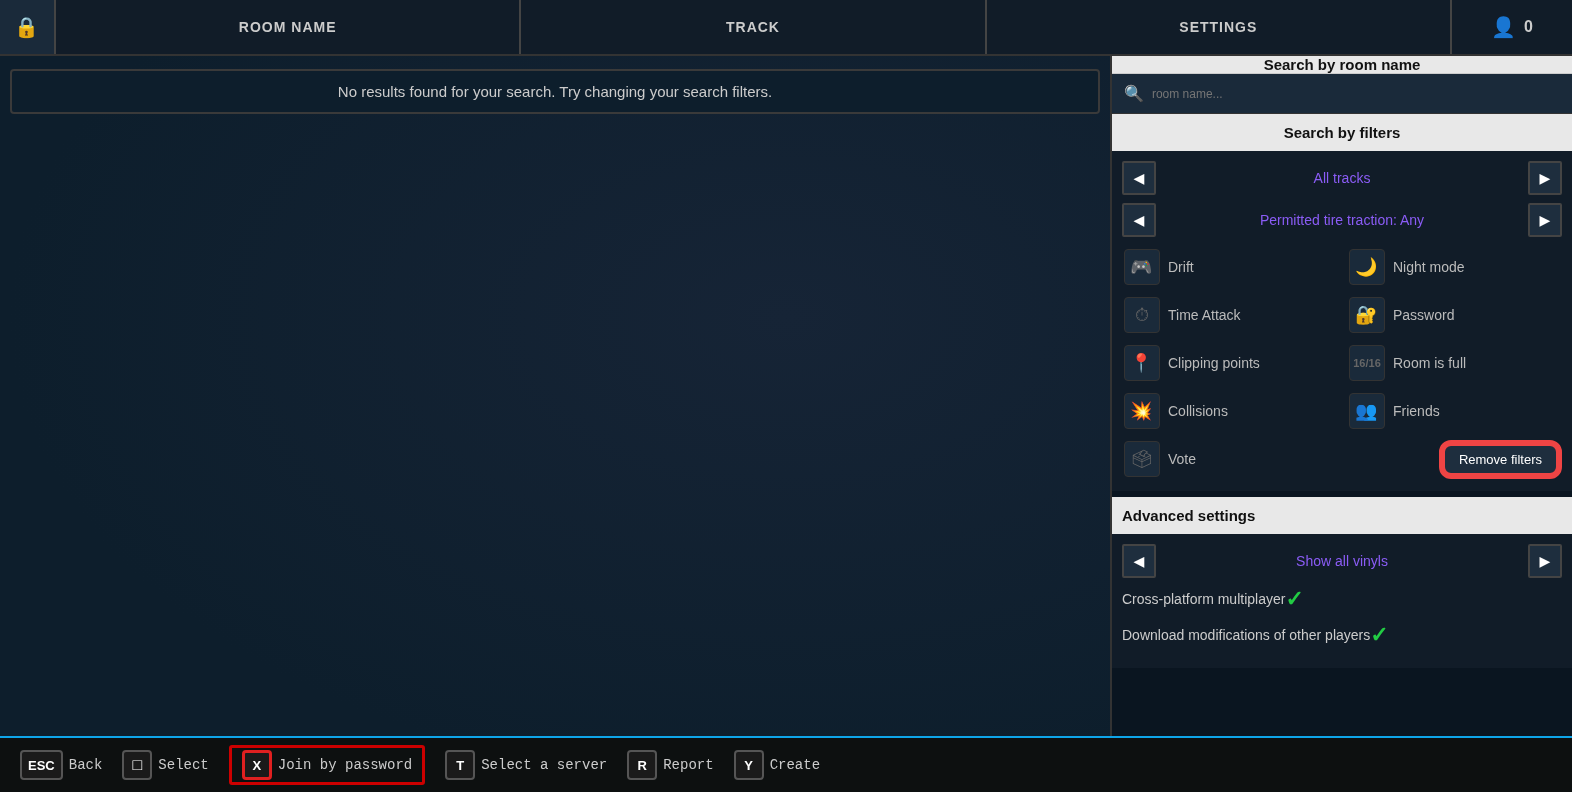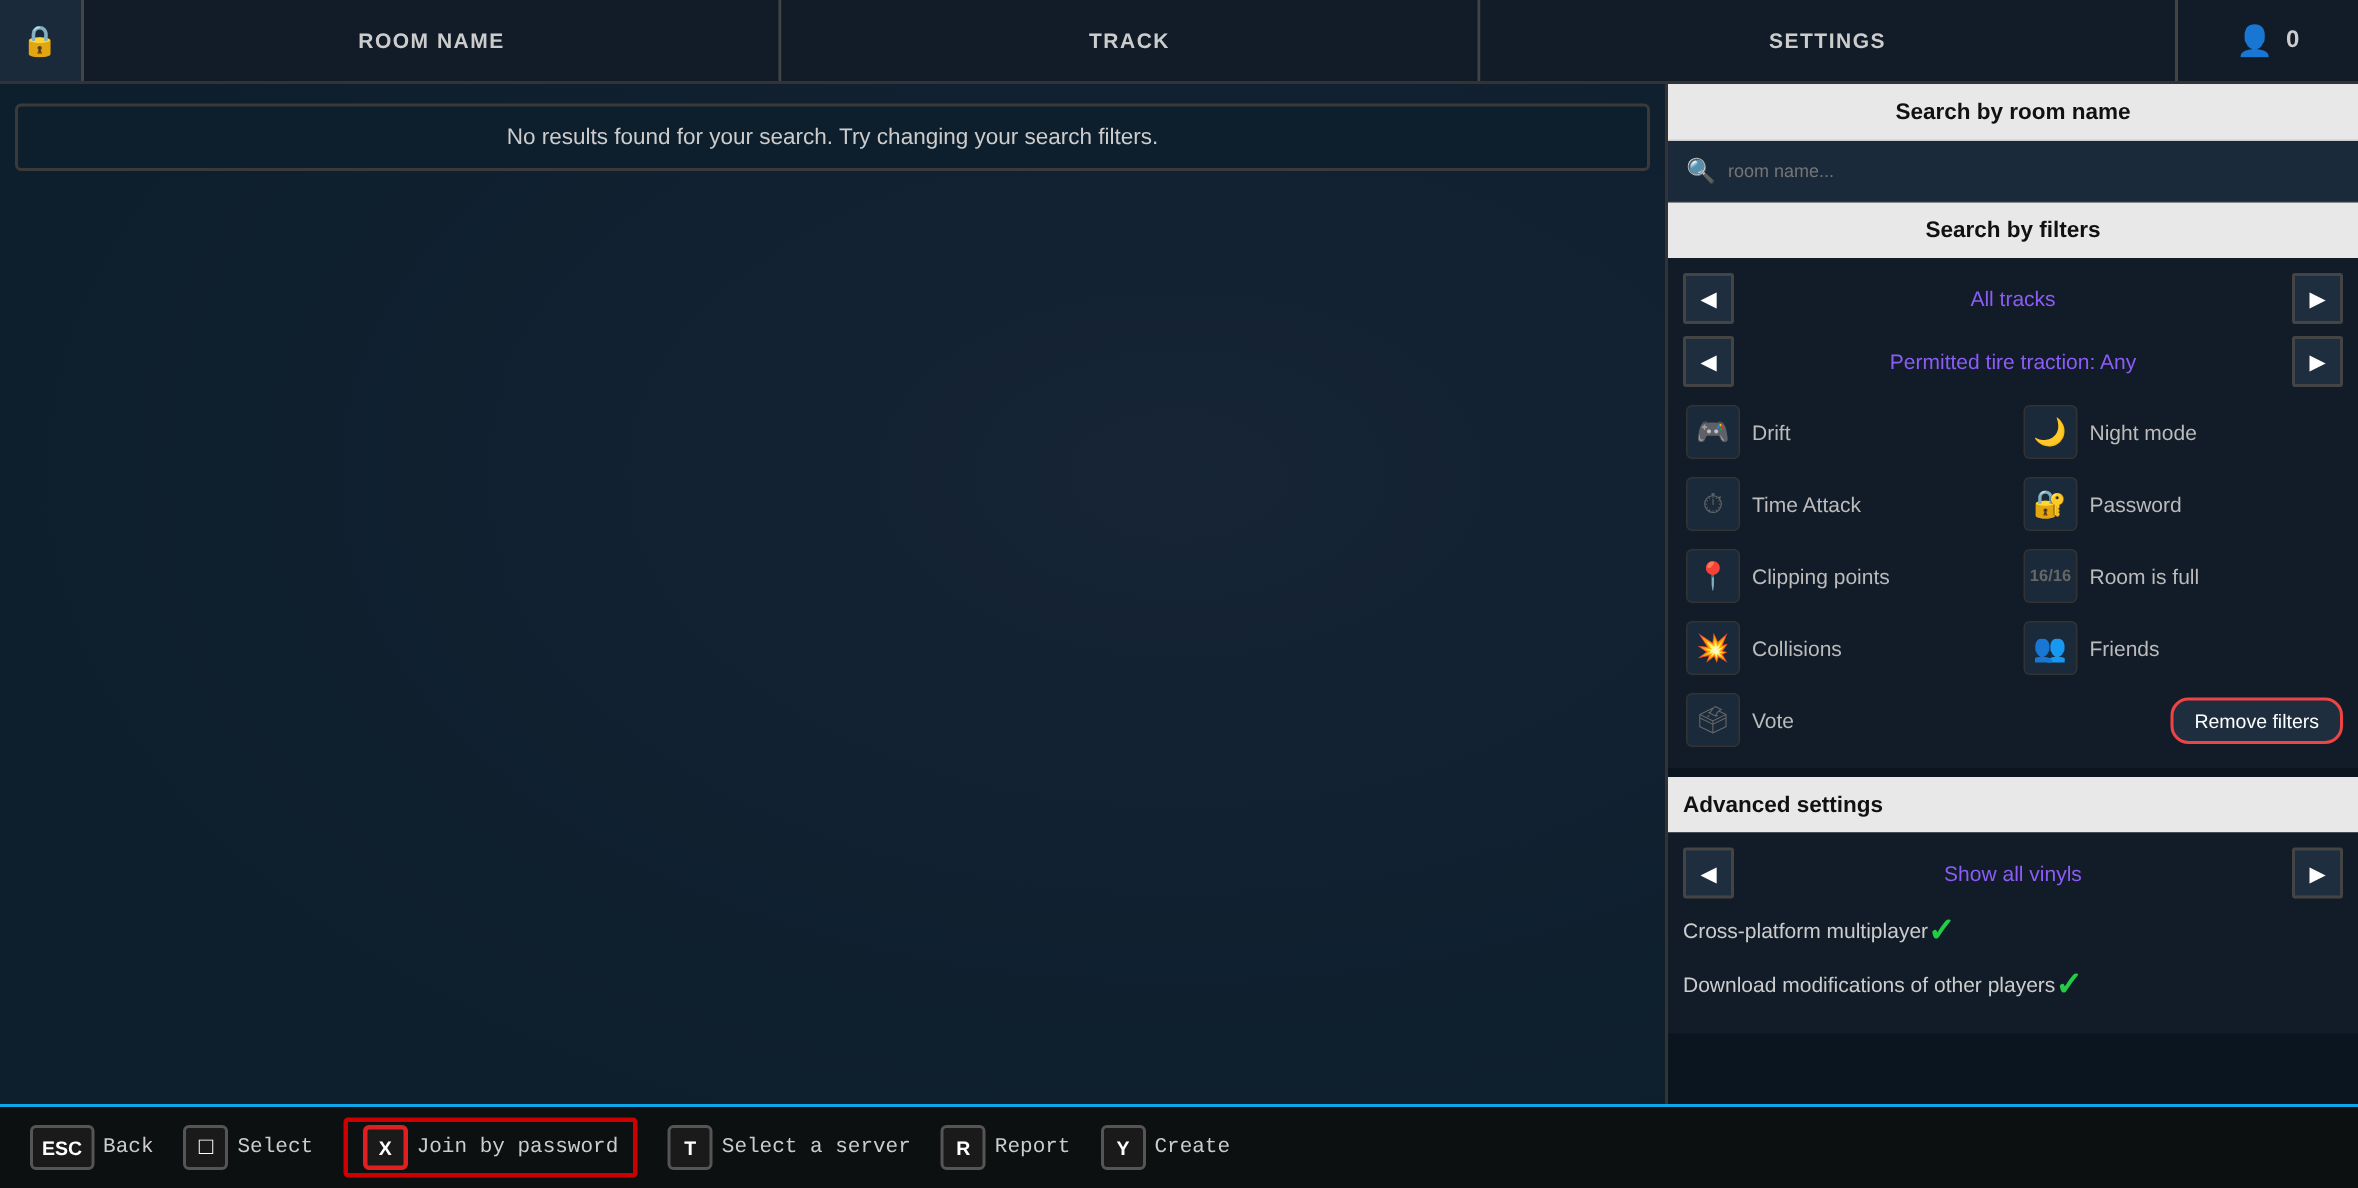--- a/index.html
+++ b/index.html
@@ -108,21 +108,20 @@
       display: flex;
       flex-direction: column;
       overflow-y: auto;
     }
 
     
     .sidebar-section-header {
       background: #e8e8e8;
       color: #111;
       text-align: center;
-      padding: 10px;
       font-size: 15px;
       font-weight: bold;
       border-bottom: 1px solid #ccc;
     }
 
     .search-input-container {
       display: flex;
       align-items: center;
       padding: 10px 12px;
       background: #1a2a3a;
@@ -212,21 +211,21 @@
       flex-shrink: 0;
     }
 
     .filter-item-label {
       font-size: 14px;
       color: #bbb;
     }
 
     .remove-filters-btn {
       background: #1e2e3e;
-      border: 2px solid #ef4444;
+      border: 6px solid #ef4444;
       color: #fff;
       padding: 6px 14px;
       font-size: 13px;
       cursor: pointer;
       border-radius: 12px;
       white-space: nowrap;
     }
 
     
     .advanced-header {

